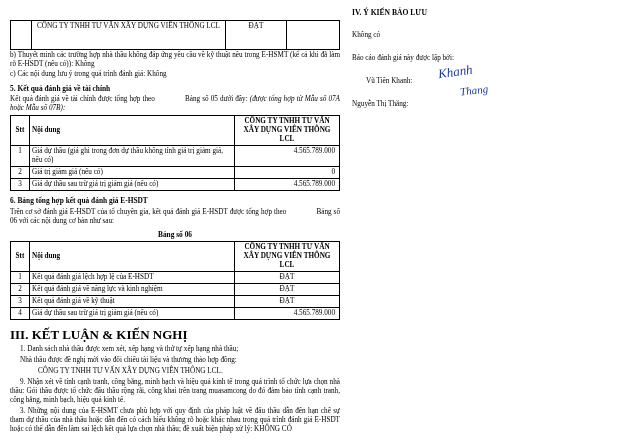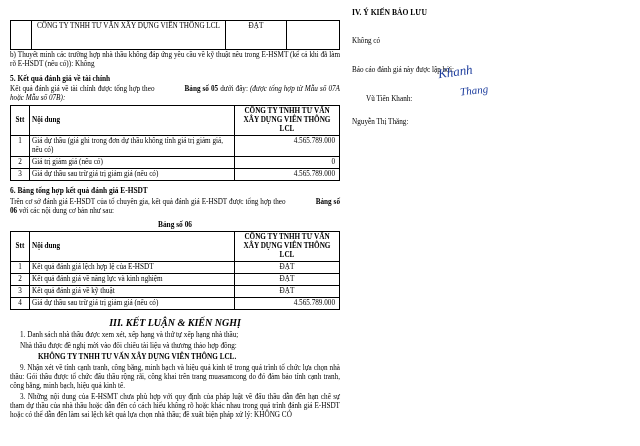--- a/index.html
+++ b/index.html
@@ -52,36 +52,35 @@
     font-weight: bold;
     vertical-align: middle;
     height: 26px;
   }
   .hdr-tbl .c-stt { width: 16px; }
   .hdr-tbl .c-name { }
   .hdr-tbl .c-dat { width: 56px; }
   .hdr-tbl .c-last { width: 48px; }
 
   p { margin: 2px 0; text-align: justify; }
-  .b { font-weight: bold; padding-left: 28px; }
+  .b { font-weight: normal; padding-left: 28px; }
   .i { font-style: italic; }
   .tight { margin: 1px 0; }
   .indent { text-indent: 10px; }
 
   h5.sect {
     font-size: 7.4px;
     font-weight: bold;
     margin: 5px 0 2px 0;
   }
   h3.sect3 {
-    font-size: 10px;
+    font-size: 13px;
     font-weight: bold;
     margin: 7px 0 2px 0;
-    text-align: center;
-    font-style: italic;
+    text-align: left;
   }
 
   .bangso {
     text-align: center;
     font-weight: bold;
     margin: 4px 0 2px 0;
     font-size: 7.4px;
   }
 
   
@@ -95,21 +94,21 @@
   .res-tbl .c-val { width: 98px; text-align: center; }
   .res-tbl tbody td.c-val { text-align: right; padding-right: 4px; }
   .res-tbl tbody td.c-val.cen { text-align: center; padding-right: 2px; }
 
   
   .r-title {
     font-weight: bold;
     font-size: 7.6px;
     margin: 0 0 6px 0;
   }
-  .r-line { margin: 20px 0; font-family: Liberation Serif, serif; }
+  .r-line { margin: 14px 0; font-family: Liberation Serif, serif; }
   .sign-block { margin-top: 8px; }
   .sign-name { margin: 14px 0 0 0; }
   .sig {
     position: absolute;
     font-family: "Liberation Serif", serif;
     color: #1f3f9e;
     font-style: italic;
   }
   .sig1 {
     left: 86px;
@@ -137,20 +136,21 @@
           <tr>
         <td class="c-stt"></td>
         <td class="c-name">CÔNG TY TNHH TƯ VẤN XÂY DỰNG VIÊN THÔNG LCL</td>
         <td class="c-dat">ĐẠT</td>
         <td class="c-last"></td>
       </tr>
     </tbody>
       </table>
 
     <p class="tight">b) Thuyết minh các trường hợp nhà thầu không đáp ứng yêu cầu về kỹ thuật nêu trong E-HSMT (kể cả khi đã làm rõ E-HSDT (nếu có)): Không</p>
+    <p class="tight">c) Các nội dung lưu ý trong quá trình đánh giá: Không</p>
 
     <h5 class="sect">5. Kết quả đánh giá về tài chính</h5>
     <p class="tight"><span>Kết quả đánh giá về tài chính được tổng hợp theo</span> <span class="b">Bảng số 05</span> <span>dưới đây:</span> <span class="i">(được tổng hợp từ Mẫu số 07A hoặc Mẫu số 07B):</span></p>
 
     <table class="tbl res-tbl">
       <thead>
         <tr>
           <td class="c-stt">Stt</td>
           <td class="c-nd">Nội dung</td>
           <td class="c-val">CÔNG TY TNHH TƯ VẤN XÂY DỰNG VIÊN THÔNG LCL</td>
@@ -209,21 +209,21 @@
           <td class="c-nd">Giá dự thầu sau trừ giá trị giảm giá (nếu có)</td>
           <td class="c-val">4.565.789.000</td>
         </tr>
       </tbody>
     </table>
 
     <h3 class="sect3">III. KẾT LUẬN &amp; KIẾN NGHỊ</h3>
 
     <p class="indent">1. Danh sách nhà thầu được xem xét, xếp hạng và thứ tự xếp hạng nhà thầu;</p>
     <p class="indent">Nhà thầu được đề nghị mời vào đối chiếu tài liệu và thương thảo hợp đồng:</p>
-    <p class="b">KHÔNG TY TNHH TƯ VẤN XÂY DỰNG VIÊN THÔNG LCL.</p>
+    <p class="b">CÔNG TY TNHH TƯ VẤN XÂY DỰNG VIÊN THÔNG LCL.</p>
     <p class="indent">9. Nhận xét về tính cạnh tranh, công bằng, minh bạch và hiệu quả kinh tế trong quá trình tổ chức lựa chọn nhà thầu: Gói thầu được tổ chức đấu thầu rộng rãi, công khai trên trang muasamcong do đó đảm bảo tính cạnh tranh, công bằng, minh bạch, hiệu quả kinh tế.</p>
     <p class="indent">3. Những nội dung của E-HSMT chưa phù hợp với quy định của pháp luật về đấu thầu dẫn đến hạn chế sự tham dự thầu của nhà thầu hoặc dẫn đến có cách hiểu không rõ hoặc khác nhau trong quá trình đánh giá E-HSDT hoặc có thể dẫn đến làm sai lệch kết quả lựa chọn nhà thầu; đề xuất biện pháp xử lý: KHÔNG CÓ</p>
 
   </div>
 
   <div class="col-right r-rel">
     <div class="r-title">IV. Ý KIẾN BẢO LƯU</div>
     <div class="r-line">Không có</div>
     <div class="r-line">Báo cáo đánh giá này được lập bởi:</div>
 

